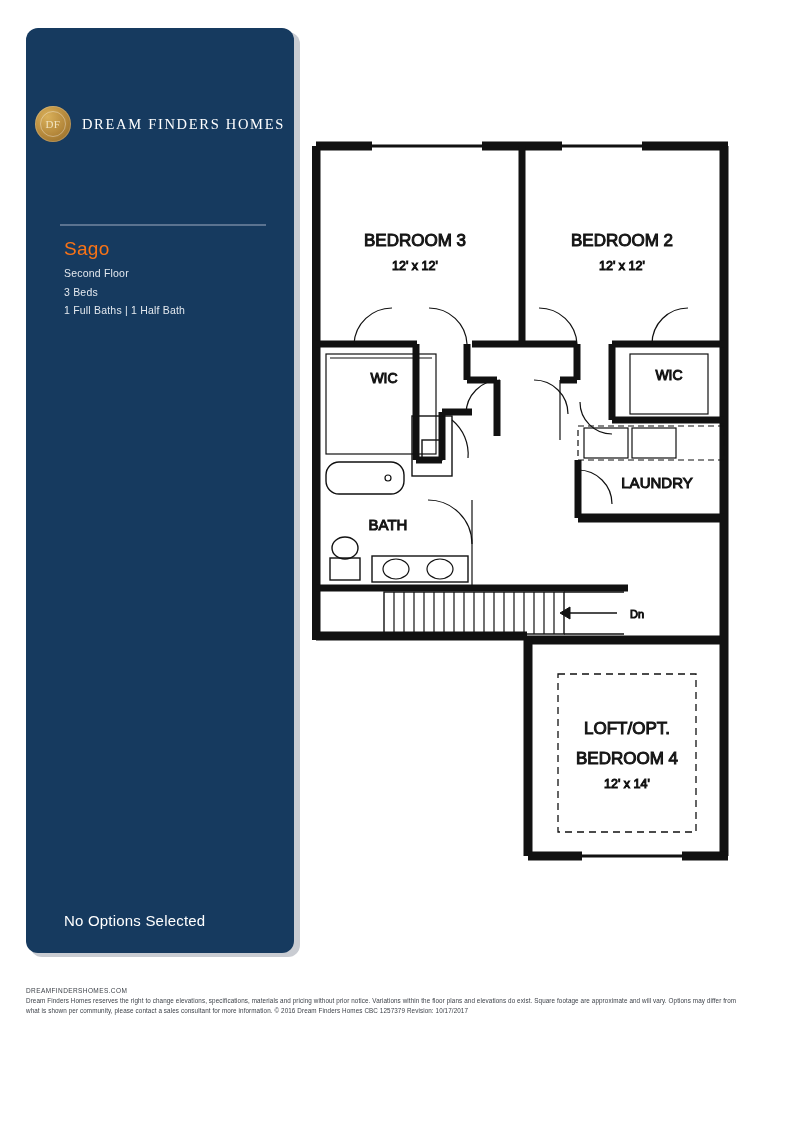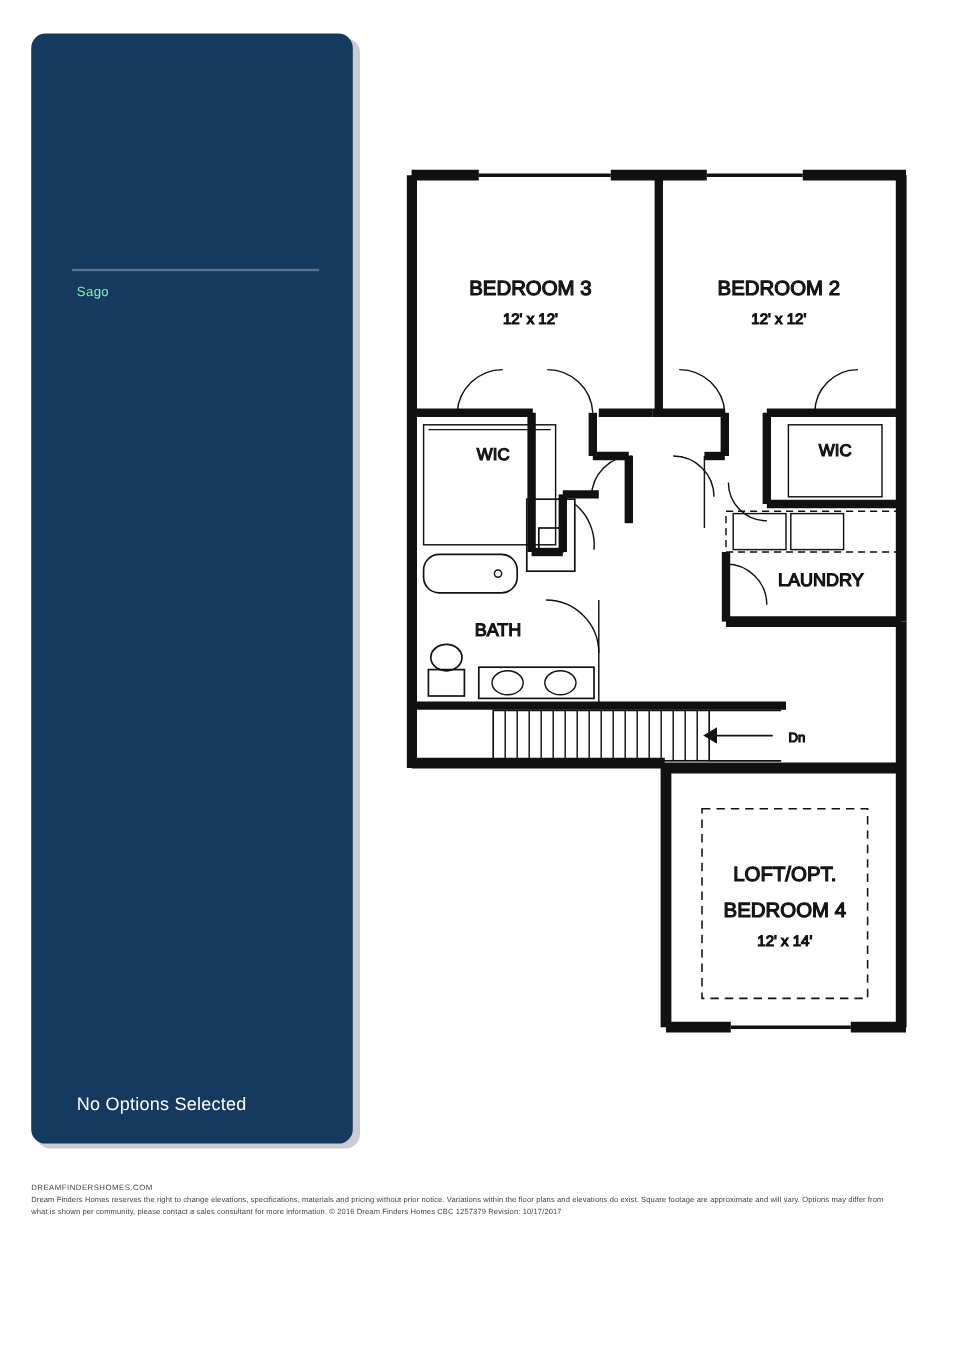--- a/index.html
+++ b/index.html
@@ -88,22 +88,22 @@
     width: 206px;
     height: 2px;
     background: #4a6party;
     background: #5b7390;
   }
 
   .plan-title {
     position: absolute;
     left: 38px;
     top: 210px;
-    font-size: 11px;
-    color: #86efac;
+    font-size: 19px;
+    color: #f97316;
     letter-spacing: 0.3px;
   }
   .plan-meta {
     position: absolute;
     left: 38px;
     top: 236px;
     font-size: 10.5px;
     line-height: 18.5px;
     color: #e3e8ee;
     letter-spacing: 0.2px;
@@ -133,44 +133,55 @@
     width: 716px;
     font-size: 6.3px;
     line-height: 10px;
     color: #3a3f46;
     letter-spacing: 0.1px;
   }
 
   
   .plan {
     position: absolute;
-    left: 339px;
+    left: 312px;
     top: 140px;
     width: 420px;
     height: 740px;
   }
   .plan svg { display: block; }
 
   .rm-label {
     font-family: "Liberation Sans", sans-serif;
     fill: #1b1b1b;
   }
 </style>
 </head>
 <body>
 
 <div class="sidebar-shadow"></div>
 
 <div class="sidebar">
 
+  <div class="brand">
+    <div class="brand-seal">
+      <div class="brand-seal-letters">DF</div>
+    </div>
+    <div class="brand-name">DREAM FINDERS HOMES</div>
+  </div>
 
   <div class="divider"></div>
 
   <div class="plan-title">Sago</div>
 
+  <div class="plan-meta">
+    <div>Second Floor</div>
+    <div>3 Beds</div>
+    <div>1 Full Baths | 1 Half Bath</div>
+  </div>
 
   <div class="options-note">No Options Selected</div>
 </div>
 
 <div class="footer-site">DREAMFINDERSHOMES.COM</div>
 <div class="footer-disclaimer">Dream Finders Homes reserves the right to change elevations, specifications, materials and pricing without prior notice. Variations within the floor plans and elevations do exist. Square footage are approximate and will vary. Options may differ from what is shown per community, please contact a sales consultant for more information. © 2016 Dream Finders Homes CBC 1257379 Revision: 10/17/2017</div>
 
 <div class="plan">
 <svg width="420" height="740" viewBox="0 0 420 740" xmlns="http://www.w3.org/2000/svg">
   <g stroke="#111" fill="none">

